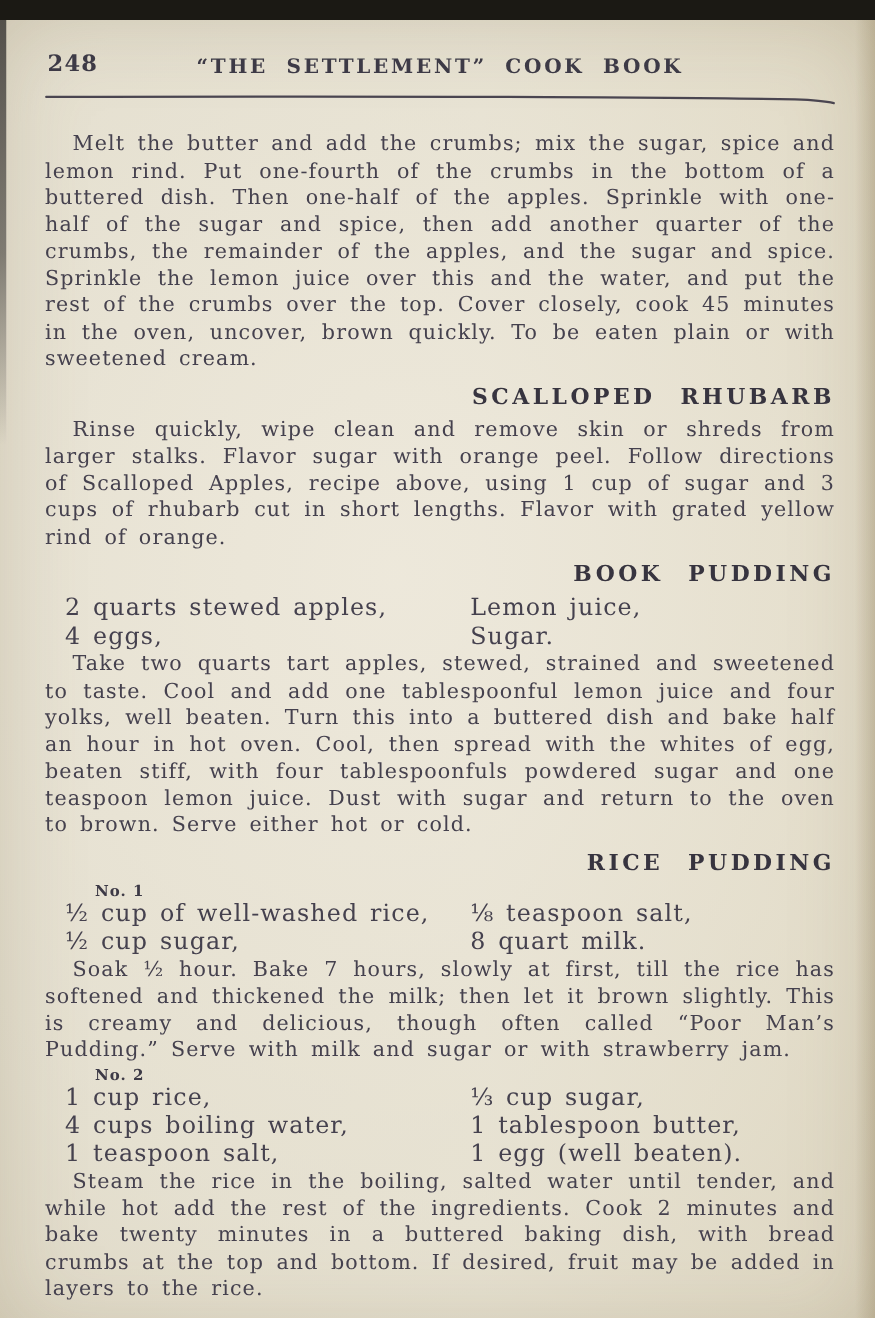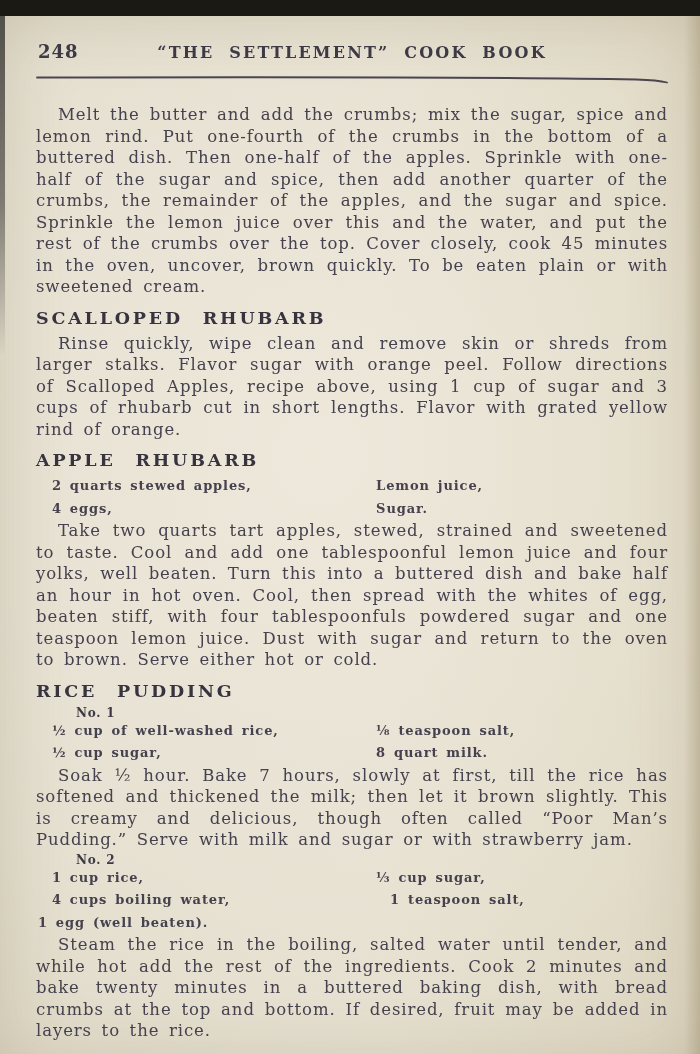--- a/index.html
+++ b/index.html
@@ -30,34 +30,34 @@
     margin:0;
     font-size:16.5px;line-height:21.5px;
     text-align:justify;
     text-indent:22px;
     letter-spacing:0.9px;word-spacing:3.5px;
     color:#45414e;
   }
   .first-para{margin-top:26px;}
   h2.recipe-heading{
     margin:10px 0 5px 0;
-    text-align:left;
+    text-align:right;
     font-size:17.5px;font-weight:bold;
     letter-spacing:2.8px;word-spacing:11px;
     color:#37343f;
   }
   .no-label{
     margin:2px 0 0 40px;
     font-size:12px;font-weight:bold;letter-spacing:0.8px;color:#3d3a46;
   }
   .ingredients{
     display:grid;
     grid-template-columns:53.5% 46.5%;
-    font-size:13px;line-height:22.5px;
-    letter-spacing:0.9px;word-spacing:2.5px;font-weight:bold;
+    font-size:19px;line-height:22.5px;
+    letter-spacing:0.9px;word-spacing:2.5px;
   }
   .ing-left{padding-left:16px;}
   .ing-right{padding-left:2px;}
   .edge-left{
     position:absolute;left:0;top:0;width:5px;height:340px;
     background:linear-gradient(to bottom, rgba(52,50,48,0.8) 0%, rgba(52,50,48,0.55) 55%, rgba(52,50,48,0) 100%);
     pointer-events:none;
   }
   .edge-right{
     position:absolute;right:0;top:0;bottom:0;width:16px;
@@ -84,21 +84,21 @@
       <svg width="632" height="9" viewBox="0 0 632 9" aria-hidden="true">
         <path d="M1,2.5 C 300,1.8 480,2.2 600,4.5 C 615,5 625,6 631,7.5" stroke="#4a4550" stroke-width="1.8" fill="none" stroke-linecap="round"></path>
       </svg>
     </div>
 
     <p class="body-para first-para">Melt the butter and add the crumbs; mix the sugar, spice and lemon rind. Put one-fourth of the crumbs in the bottom of a buttered dish. Then one-half of the apples. Sprinkle with one-half of the sugar and spice, then add another quarter of the crumbs, the remainder of the apples, and the sugar and spice. Sprinkle the lemon juice over this and the water, and put the rest of the crumbs over the top. Cover closely, cook 45 minutes in the oven, uncover, brown quickly. To be eaten plain or with sweetened cream.</p>
 
     <h2 class="recipe-heading">SCALLOPED RHUBARB</h2>
     <p class="body-para">Rinse quickly, wipe clean and remove skin or shreds from larger stalks. Flavor sugar with orange peel. Follow directions of Scalloped Apples, recipe above, using 1 cup of sugar and 3 cups of rhubarb cut in short lengths. Flavor with grated yellow rind of orange.</p>
 
-    <h2 class="recipe-heading">APPLE RHUBARB</h2>
+    <h2 class="recipe-heading">BOOK PUDDING</h2>
     <div class="ingredients">
       <span class="ing-left">2 quarts stewed apples,</span>
       <span class="ing-right">Lemon juice,</span>
       <span class="ing-left">4 eggs,</span>
       <span class="ing-right">Sugar.</span>
     </div>
     <p class="body-para">Take two quarts tart apples, stewed, strained and sweetened to taste. Cool and add one tablespoonful lemon juice and four yolks, well beaten. Turn this into a buttered dish and bake half an hour in hot oven. Cool, then spread with the whites of egg, beaten stiff, with four tablespoonfuls powdered sugar and one teaspoon lemon juice. Dust with sugar and return to the oven to brown. Serve either hot or cold.</p>
 
     <h2 class="recipe-heading">RICE PUDDING</h2>
 
@@ -109,20 +109,21 @@
       <span class="ing-left">½ cup sugar,</span>
       <span class="ing-right">8 quart milk.</span>
     </div>
     <p class="body-para">Soak ½ hour. Bake 7 hours, slowly at first, till the rice has softened and thickened the milk; then let it brown slightly. This is creamy and delicious, though often called “Poor Man’s Pudding.” Serve with milk and sugar or with strawberry jam.</p>
 
     <div class="no-label">No. 2</div>
     <div class="ingredients">
       <span class="ing-left">1 cup rice,</span>
       <span class="ing-right">⅓ cup sugar,</span>
       <span class="ing-left">4 cups boiling water,</span>
+      <span class="ing-right">1 tablespoon butter,</span>
       <span class="ing-left">1 teaspoon salt,</span>
       <span class="ing-right">1 egg (well beaten).</span>
     </div>
     <p class="body-para">Steam the rice in the boiling, salted water until tender, and while hot add the rest of the ingredients. Cook 2 minutes and bake twenty minutes in a buttered baking dish, with bread crumbs at the top and bottom. If desired, fruit may be added in layers to the rice.</p>
 
   </div>
 
   <div class="edge-left"></div>
   <div class="edge-right"></div>
   <div class="edge-bottom"></div>

